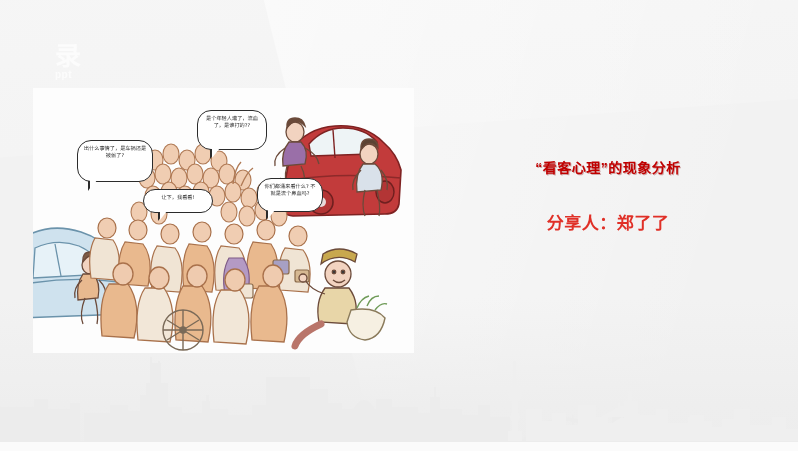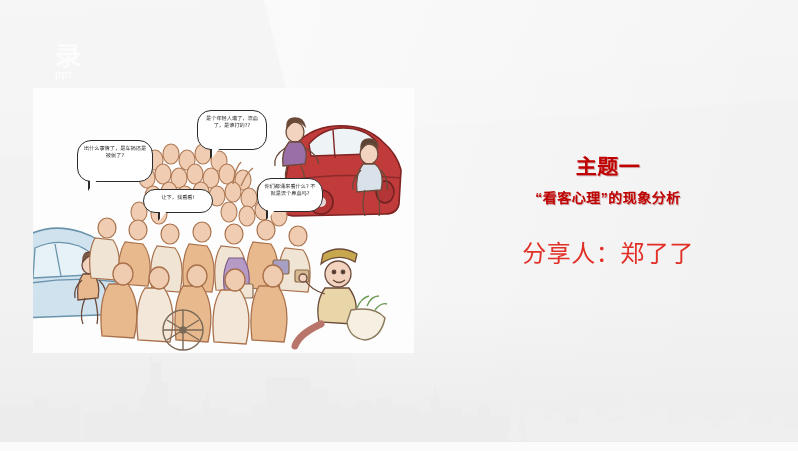--- a/index.html
+++ b/index.html
@@ -161,23 +161,23 @@
     font-size: 21px;
     line-height: 30px;
   }
   .title-sub {
     font-size: 14px;
     line-height: 32px;
   }
   .presenter {
     margin-top: 26px;
     color: #E03027;
-    font-size: 24px;
+    font-size: 17px;
     line-height: 28px;
-    font-weight: 400;
+    font-weight: 700;
     letter-spacing: 0.5px;
     white-space: nowrap;
   }
 </style>
 </head>
 <body>
 
 <div class="slide">
 
   <div class="bg-band-a"></div>
@@ -459,18 +459,17 @@
       </g>
     </svg>
 
     <div class="bubble b1">出什么事情了，是车祸还是被偷了?</div>
     <div class="bubble b2">是个年轻人遭了，流血了，是谁打的??</div>
     <div class="bubble b3">让下，我看看!</div>
     <div class="bubble b4">你们都涌来看什么? 不就是流个鼻血吗?</div>
   </div>
 
   <div class="text-block">
-    <div class="title-main">主题一</div>
     <div class="title-sub">“看客心理”的现象分析</div>
     <div class="presenter">分享人：郑了了</div>
   </div>
 
 </div>
 
 </body></html>

